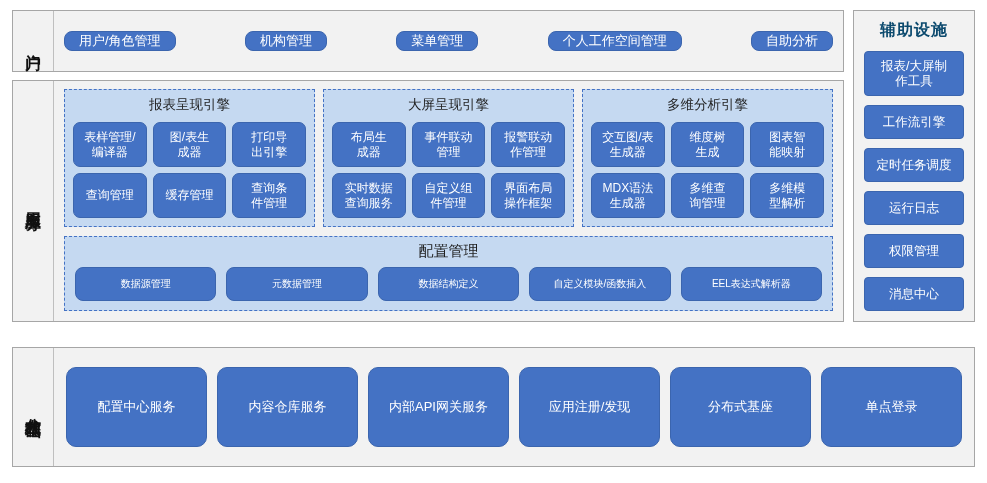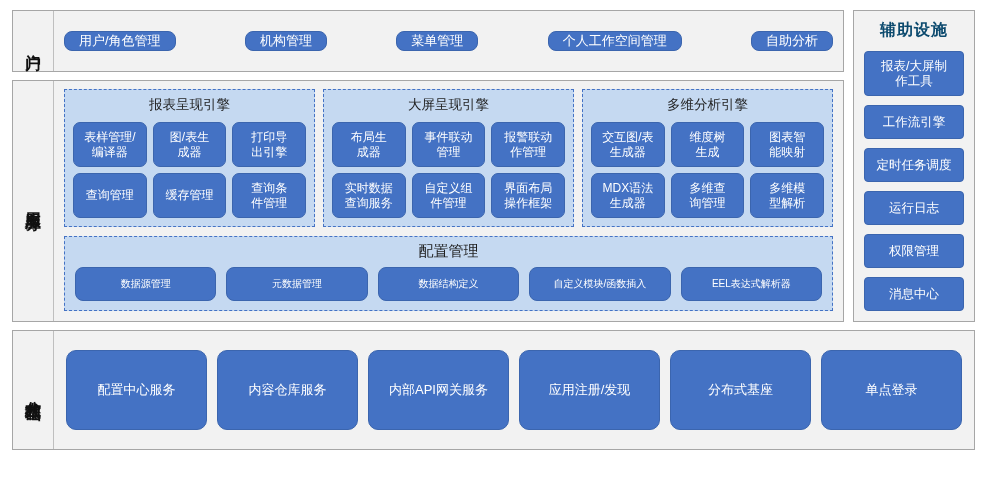--- a/index.html
+++ b/index.html
@@ -205,21 +205,21 @@
     height: 34px;
     font-size: 12.5px;
     border-radius: 4px;
   }
   .aux .chip.two-line {
     height: 45px;
   }
 
   
   .distbase {
-    margin-top: 8px;
+    margin-top: 25px;
     height: 120px;
     flex: 0 0 auto;
   }
   .distbase .panel-body {
     padding: 0 12px;
     justify-content: space-between;
     gap: 10px;
   }
   .distbase .chip {
     height: 80px;

